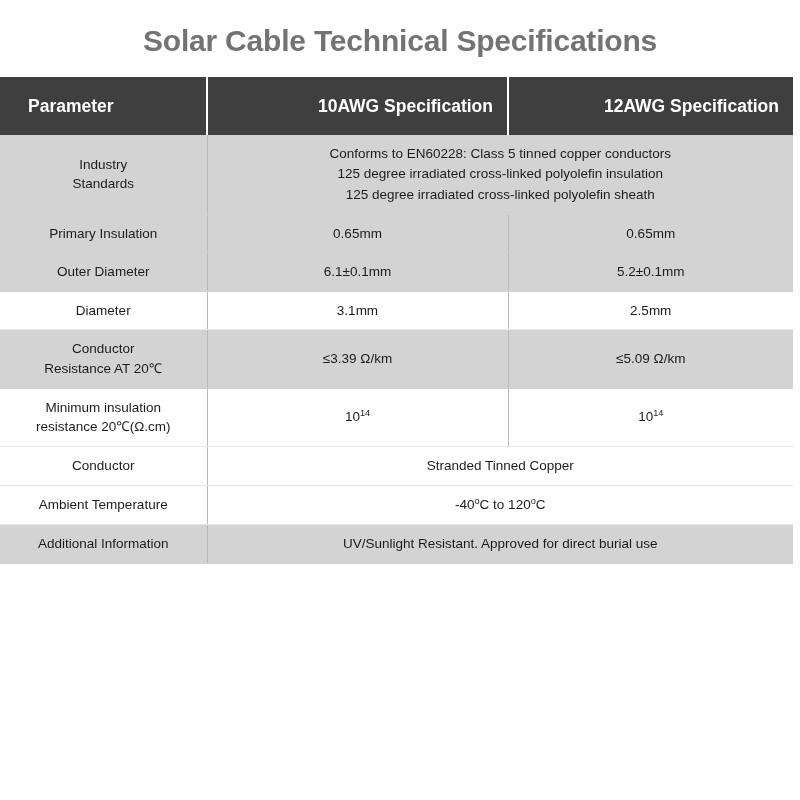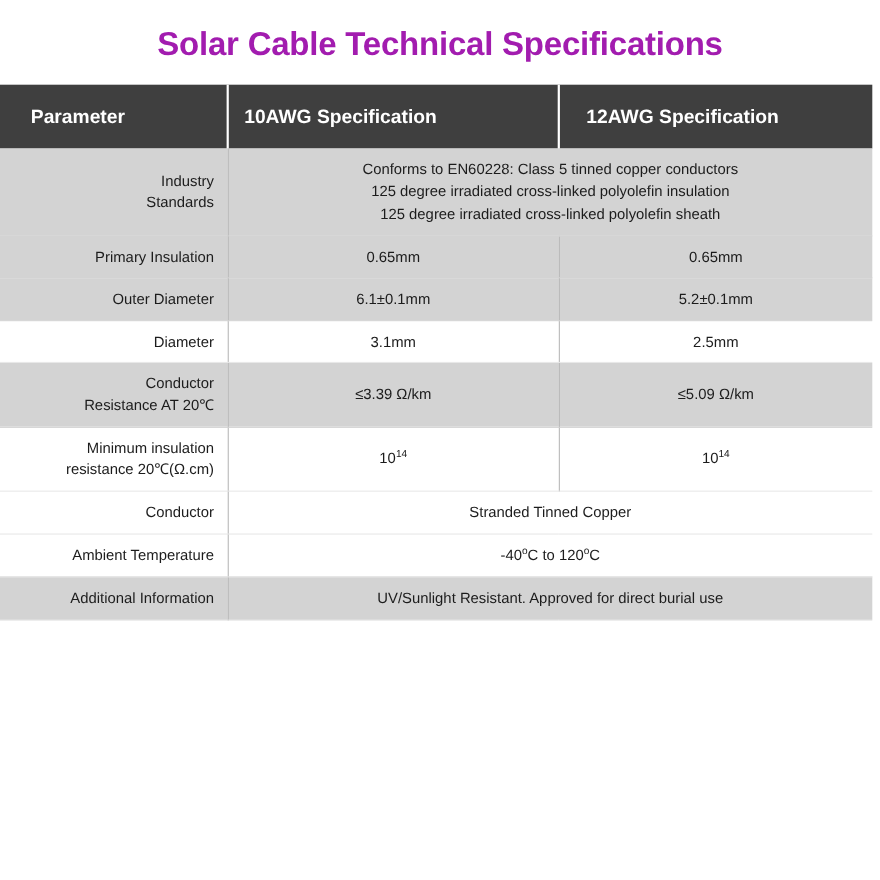--- a/index.html
+++ b/index.html
@@ -19,21 +19,21 @@
     width: 800px;
     height: 800px;
     background: #ffffff;
     box-sizing: border-box;
   }
   .page-title {
     text-align: center;
     font-size: 30px;
     font-weight: bold;
     letter-spacing: -0.2px;
-    color: #a21caf;
+    color: #737373;
     padding-top: 24px;
     padding-bottom: 20px;
     line-height: 1.1;
   }
   table.spec-table {
     width: 793px;
     margin: 0;
     border-collapse: collapse;
     table-layout: fixed;
     font-size: 13.5px;
@@ -42,21 +42,21 @@
   table.spec-table col.c-10awg { width: 301px; }
   table.spec-table col.c-12awg { width: 285px; }
 
   thead th {
     background: #3f3f3f;
     color: #ffffff;
     font-size: 17.5px;
     font-weight: bold;
     height: 58px;
     padding: 0 14px;
-    text-align: left;
+    text-align: right;
     border-right: 2px solid #ffffff;
     vertical-align: middle;
   }
   thead th.th-param {
     text-align: left;
     padding-left: 28px;
   }
   thead th:last-child { border-right: none; padding-left: 24px; }
 
   tbody td {
@@ -64,21 +64,21 @@
     border-bottom: 1px solid #e8e8e8;
     padding: 9px 12px;
     vertical-align: middle;
     text-align: center;
     line-height: 1.45;
     font-size: 13.5px;
     color: #1c1c1c;
   }
   tbody td:last-child { border-right: none; }
   tbody td.param {
-    text-align: right;
+    text-align: center;
     white-space: pre-line;
   }
   tbody tr.row-gray td { background: #d3d3d3; border-bottom-color: #d3d3d3; }
   tbody tr.row-white td { background: #ffffff; }
 
   .std-block {
     white-space: pre-line;
     line-height: 1.5;
     text-align: center;
   }

